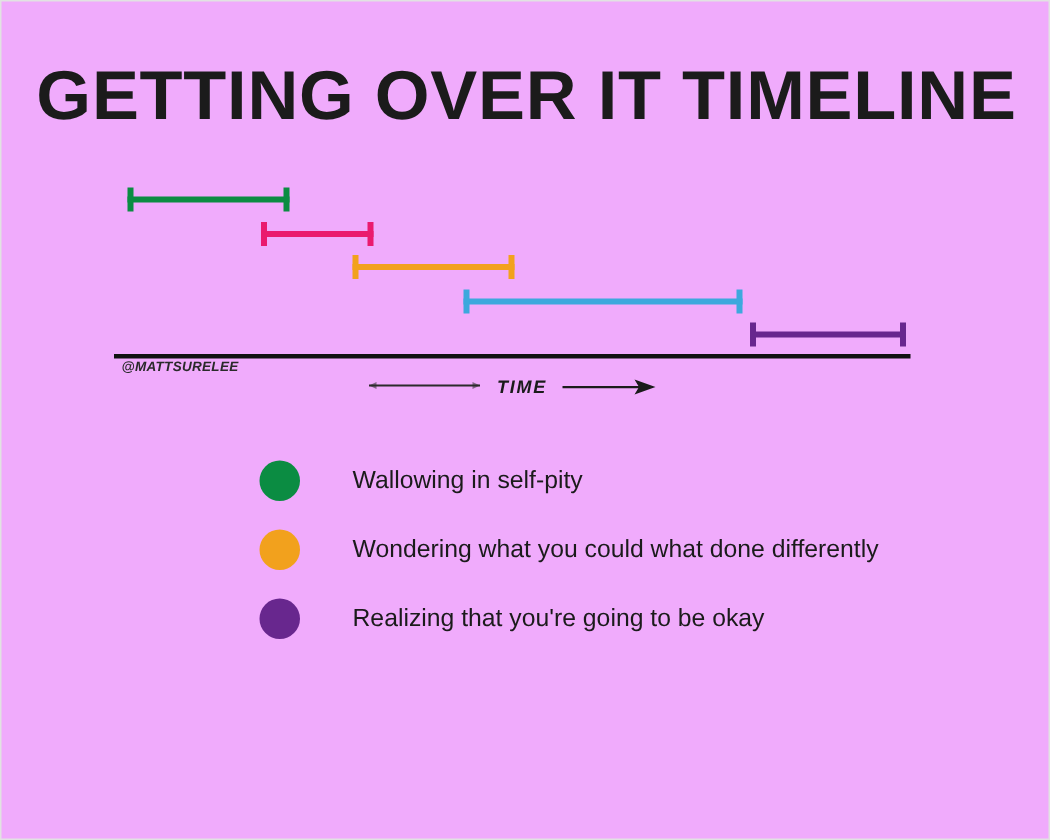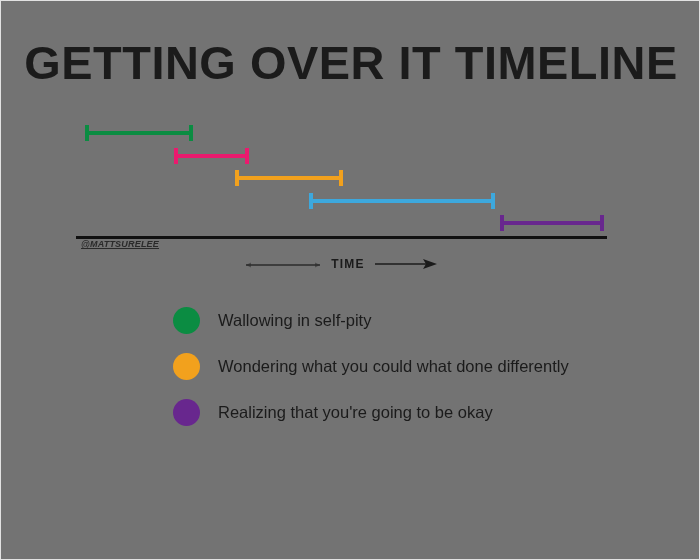--- a/index.html
+++ b/index.html
@@ -8,21 +8,21 @@
     background: #ffffff;
   }
   body {
     font-family: "Liberation Sans", sans-serif;
   }
 
   #poster {
     position: relative;
     width: 700px;
     height: 560px;
-    background: #737373;
+    background: #f0abfc;
     box-sizing: border-box;
     border: 1px solid #e2e2e2;
     overflow: hidden;
   }
 
   
   #title {
     position: absolute;
     left: 0;
     top: 36px;
@@ -74,34 +74,34 @@
     position: absolute;
     left: 80px;
     top: 238px;
     font-family: "Liberation Sans", sans-serif;
     font-style: italic;
     font-weight: bold;
     font-size: 9px;
     letter-spacing: 0.2px;
     color: #2a2a2a;
     white-space: nowrap;
-    text-decoration: underline;
   }
 
   
   #time-row {
     position: absolute;
     left: 240px;
     top: 250px;
     width: 200px;
     height: 20px;
     display: flex;
-    align-items: flex-end;
+    align-items: flex-start;
     justify-content: center;
     gap: 9px;
+    font-style: italic;
   }
   #time-label {
     font-family: "Liberation Sans", sans-serif;
     font-weight: bold;
     font-size: 12px;
     letter-spacing: 1.2px;
     color: #1b1b1b;
     white-space: nowrap;
   }
   .arrow-svg { display: block; }
@@ -118,21 +118,21 @@
     align-items: center;
     height: 46px;
   }
   .legend-dot {
     width: 27px;
     height: 27px;
     border-radius: 50%;
     flex: 0 0 auto;
   }
   .legend-text {
-    margin-left: 18px;
+    margin-left: 35px;
     font-family: "Liberation Sans", sans-serif;
     font-size: 16.5px;
     color: #1b1b1b;
     white-space: nowrap;
   }
 </style>
 </head>
 <body>
 
 <div id="poster">

